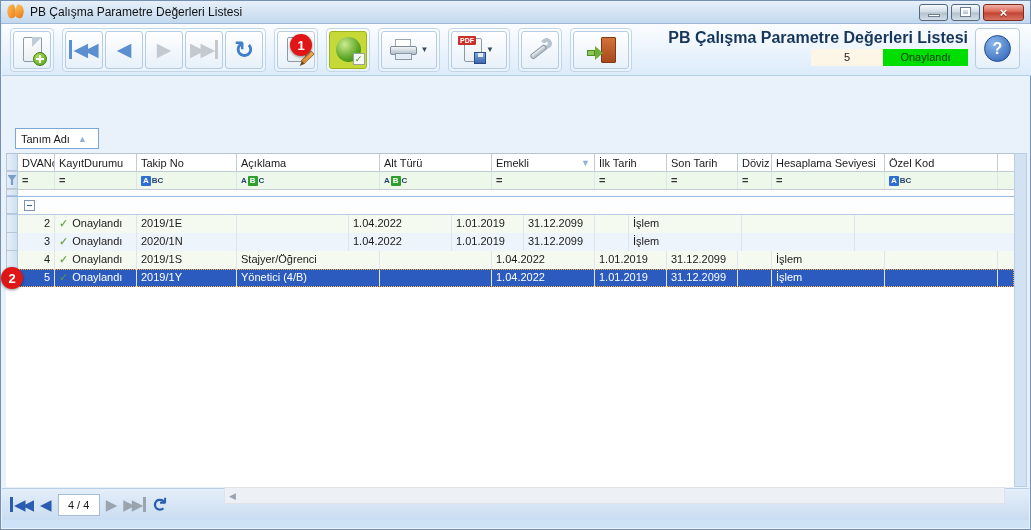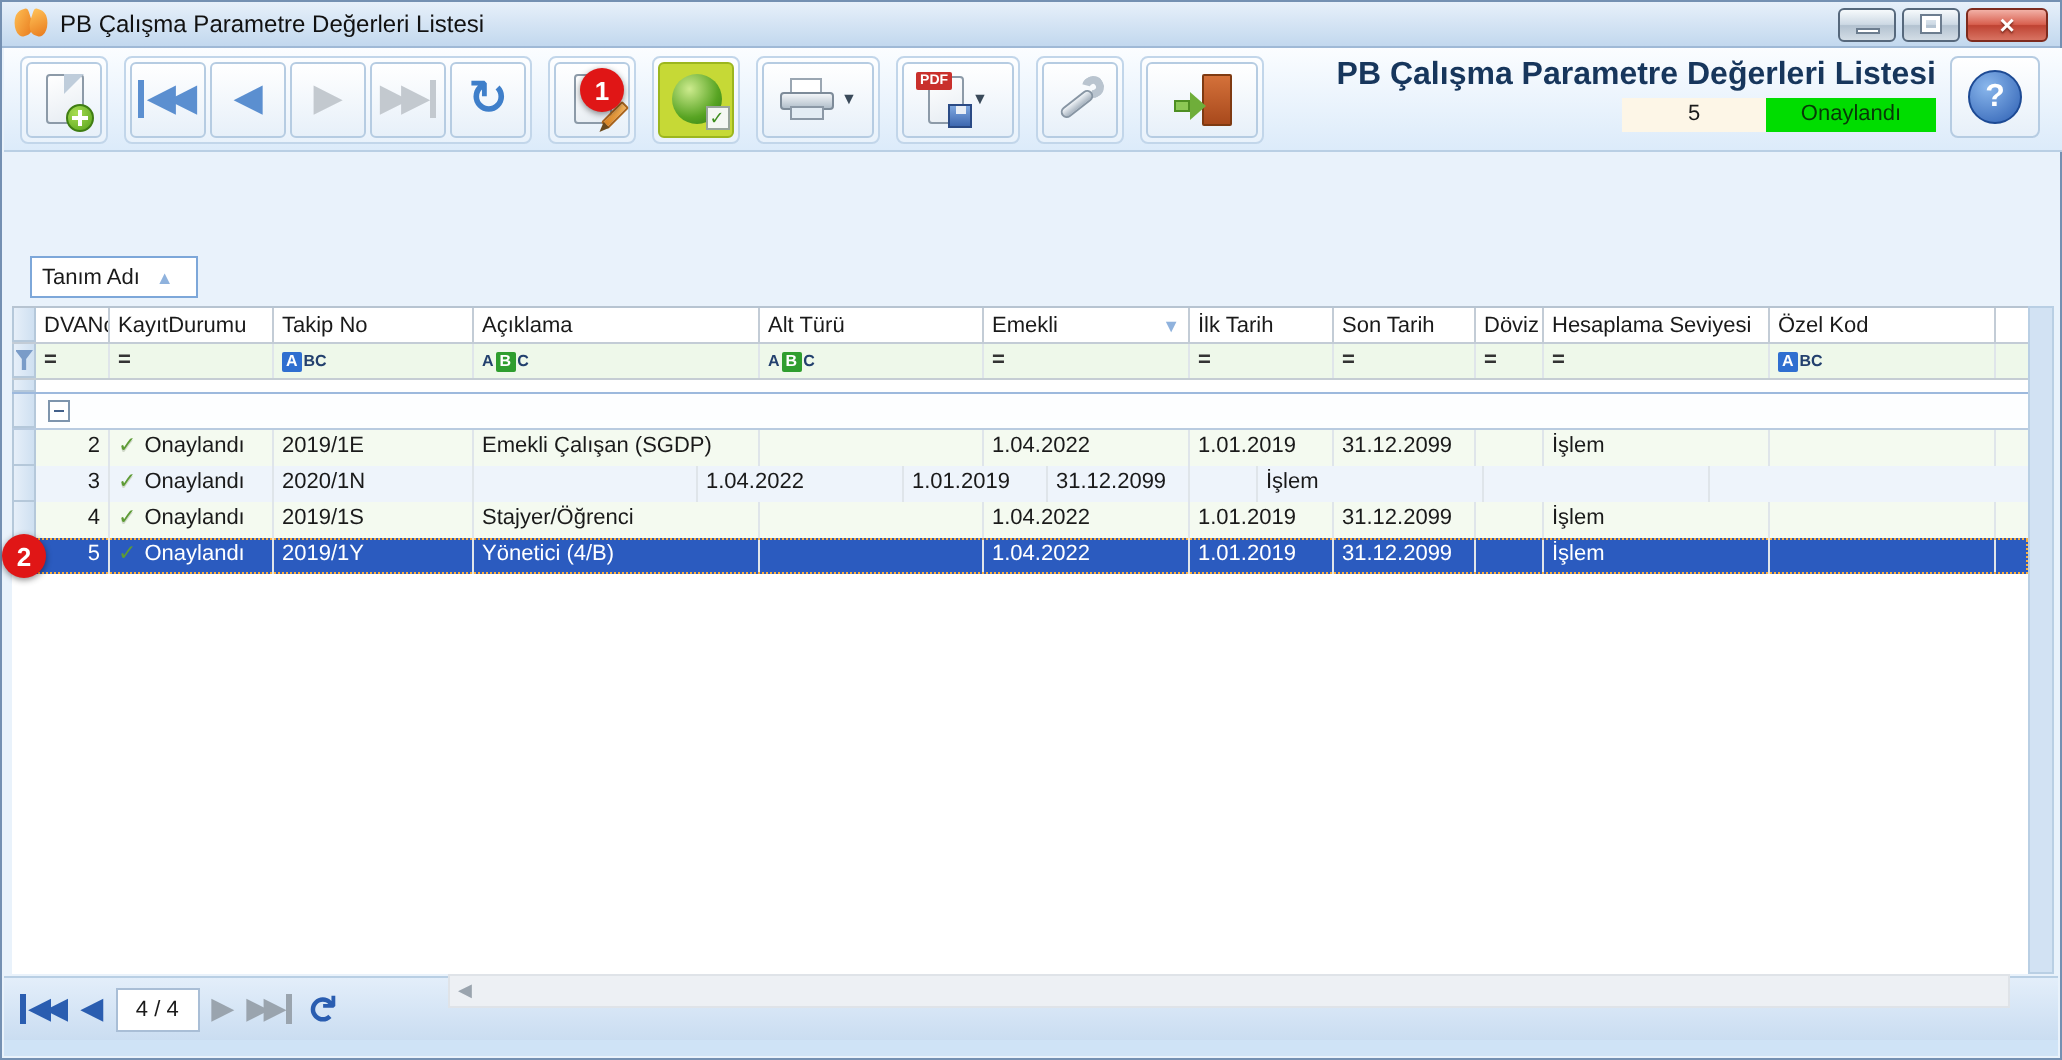--- a/index.html
+++ b/index.html
@@ -376,21 +376,20 @@
     <div class="row grow">
       <div class="ind"></div>
       <span class="i-collapse"></span>
     </div>
 
     <div class="row r-green">
       <div class="ind"></div>
       <div class="cell c0">2</div>
       <div class="cell c1"><span class="chk">✓</span><span>Onaylandı</span></div>
       <div class="cell c2">2019/1E</div>
-      <div class="cell c3">Emekli Çalışan (SGDP)</div>
       <div class="cell c4"></div>
       <div class="cell c5">1.04.2022</div>
       <div class="cell c6">1.01.2019</div>
       <div class="cell c7">31.12.2099</div>
       <div class="cell c8"></div>
       <div class="cell c9">İşlem</div>
       <div class="cell c10"></div>
     </div>
     <div class="row r-blue">
       <div class="ind"></div>

